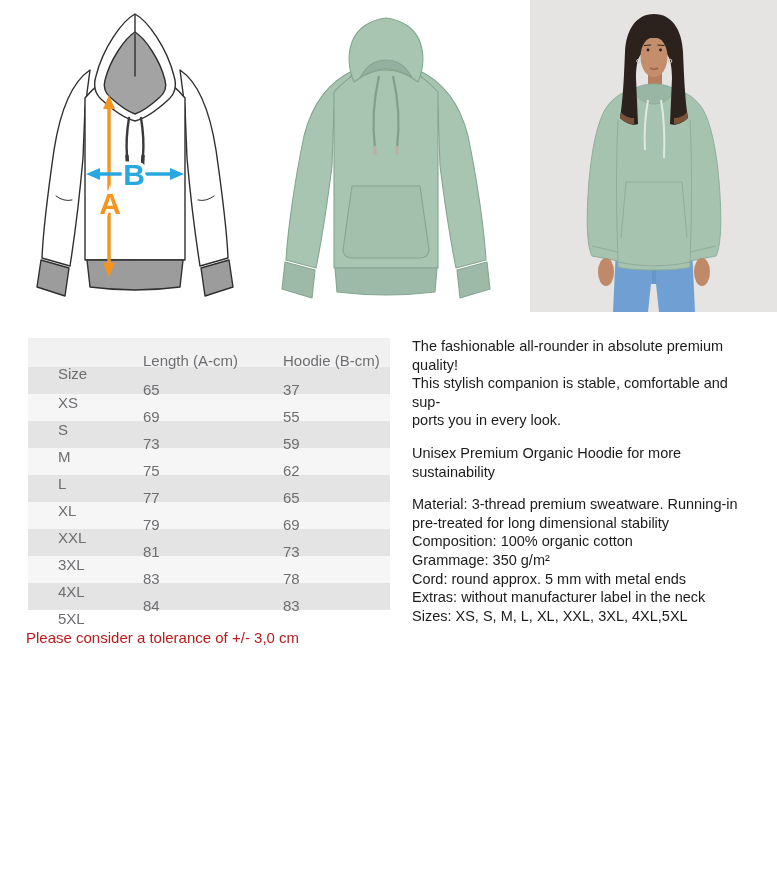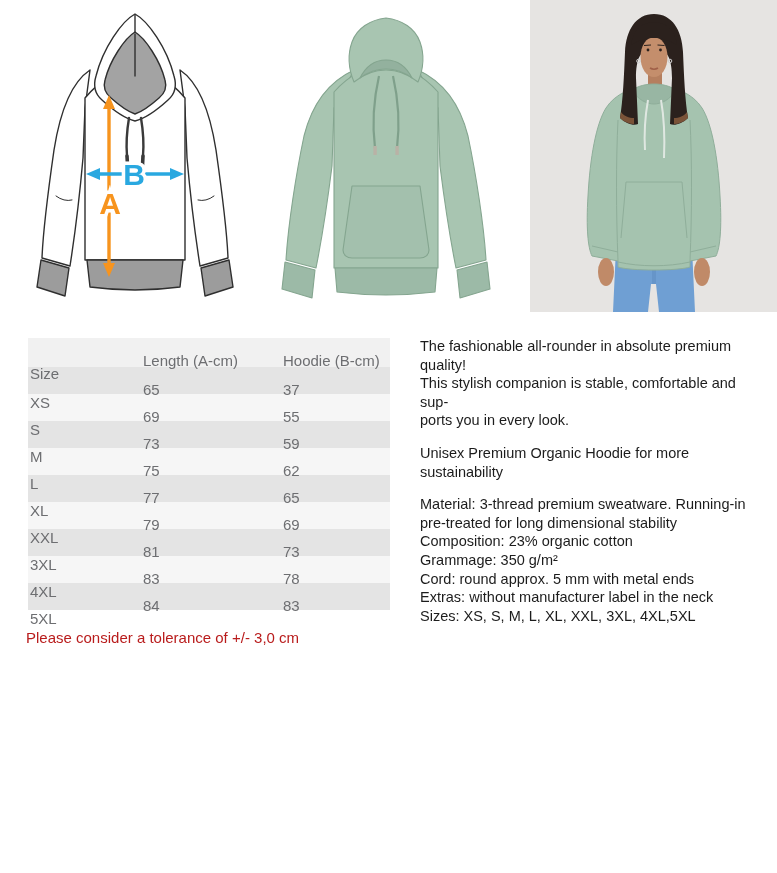--- a/index.html
+++ b/index.html
@@ -10,28 +10,28 @@
   .img-abs { position:absolute; }
 
   
   .size-table { position:absolute; left:28px; top:338px; width:362px;
     font-size:15px; color:#6d6e71; }
   .trow { display:grid; grid-template-columns:115px 140px 1fr; align-items:center;
     height:27px; }
   .trow.thead { height:29px; background:#f1f1f1; }
   .trow.odd  { background:#e4e4e4; }
   .trow.even { background:#f6f6f6; }
-  .trow .c1 { padding-left:2px;margin-top:27px; }
+  .trow .c1 { padding-left:30px;margin-top:27px; }
 
   .tolerance { position:absolute; left:26px; top:629px; font-size:15px;
     color:#b91c1c; }
 
   .description { position:absolute; left:412px; top:337px; width:345px;
     font-size:14.5px; line-height:18.6px; color:#1c1c1c; }
-  .description p { margin:0 0 14px 8px; white-space:pre-line; }
+  .description p { margin:0 0 14px 0; white-space:pre-line; }
 
   svg text.arrow-label { font-family:"Liberation Sans", sans-serif;
     font-weight:bold; font-size:30px; text-anchor:middle;
     paint-order:stroke; stroke:#ffffff; stroke-width:7px; }
 </style>
 </head>
 <body>
 
 <div class="page">
 
@@ -172,20 +172,20 @@
 
   <div class="tolerance">Please consider a tolerance of +/- 3,0 cm</div>
 
   <div class="description">
     <p>The fashionable all-rounder in absolute premium quality!
 This stylish companion is stable, comfortable and sup-
 ports you in every look.</p>
     <p>Unisex Premium Organic Hoodie for more sustainability</p>
     <p>Material: 3-thread premium sweatware. Running-in
 pre-treated for long dimensional stability
-Composition: 23% organic cotton
+Composition: 100% organic cotton
 Grammage: 350 g/m²
 Cord: round approx. 5 mm with metal ends
 Extras: without manufacturer label in the neck
 Sizes: XS, S, M, L, XL, XXL, 3XL, 4XL,5XL</p>
   </div>
 
 </div>
 
 </body></html>

